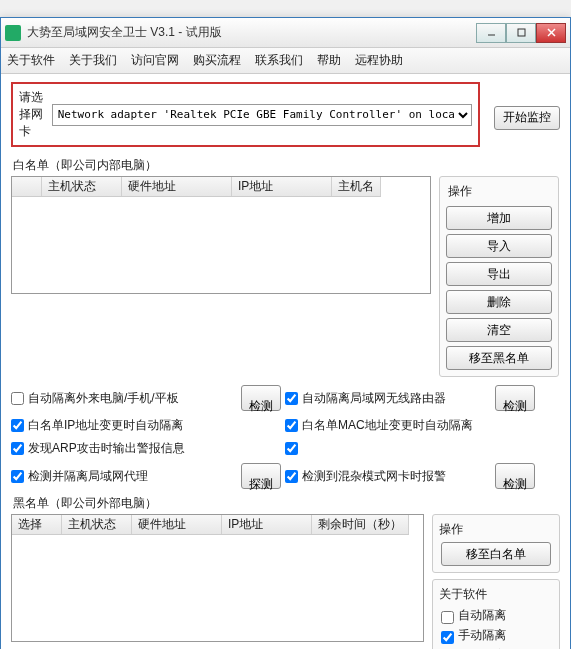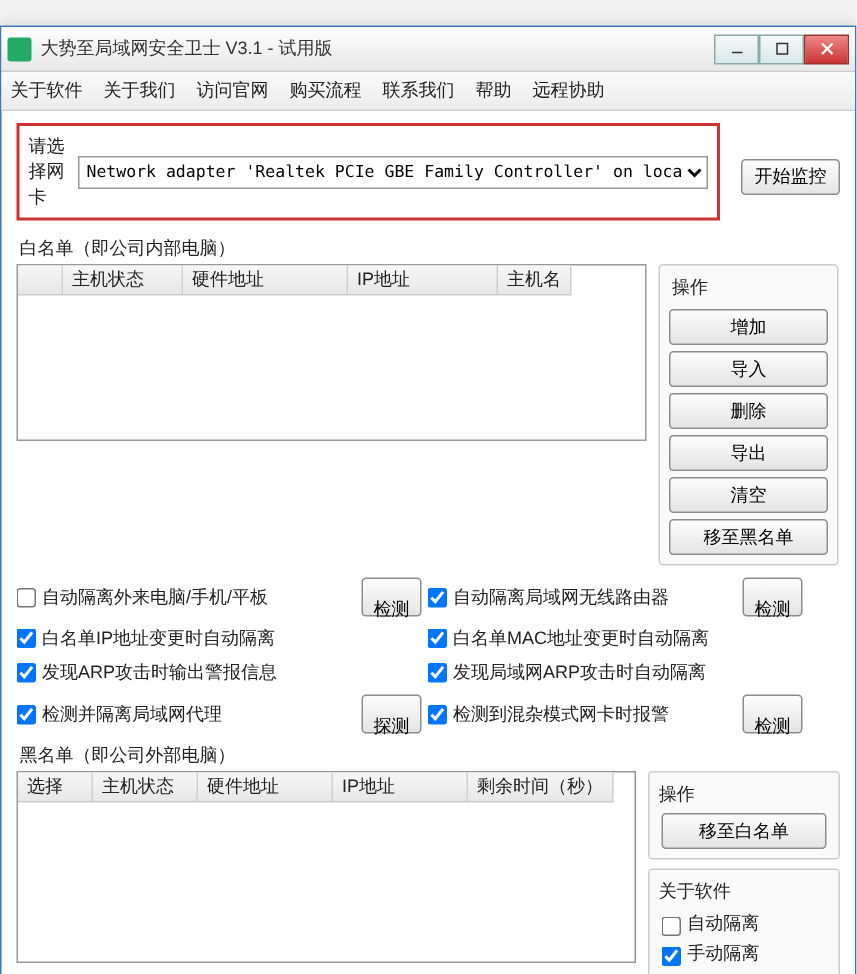--- a/index.html
+++ b/index.html
@@ -99,22 +99,22 @@
           <div class="col" style="width:110px">硬件地址</div>
           <div class="col" style="width:100px">IP地址</div>
           <div class="col" style="flex:1">主机名</div>
         </div>
         <div class="body-rows"></div>
       </div>
       <div class="ops-panel">
         <div class="ops-title">操作</div>
         <button class="btn">增加</button>
         <button class="btn">导入</button>
+        <button class="btn">导出</button>
         <button class="btn">删除</button>
-        <button class="btn">导出</button>
         <button class="btn">清空</button>
         <button class="btn">移至黑名单</button>
       </div>
     </div>
 
     <div class="check-grid">
       <label>
           <input type="checkbox" style="">
           <span>自动隔离外来电脑/手机/平板</span>
         </label>
@@ -136,21 +136,20 @@
         </label>
       <span></span>
 
       <label>
           <input type="checkbox" checked="" style="">
           <span>发现ARP攻击时输出警报信息</span>
         </label>
       <span></span>
       <label>
           <input type="checkbox" checked="" style="">
-          <span>发现局域网ARP攻击时自动隔离</span>
         </label>
       <span></span>
 
       <label>
           <input type="checkbox" checked="" style="">
           <span>检测并隔离局域网代理</span>
         </label>
       <button class="btn small">探测</button>
       <label>
           <input type="checkbox" checked="" style="">

